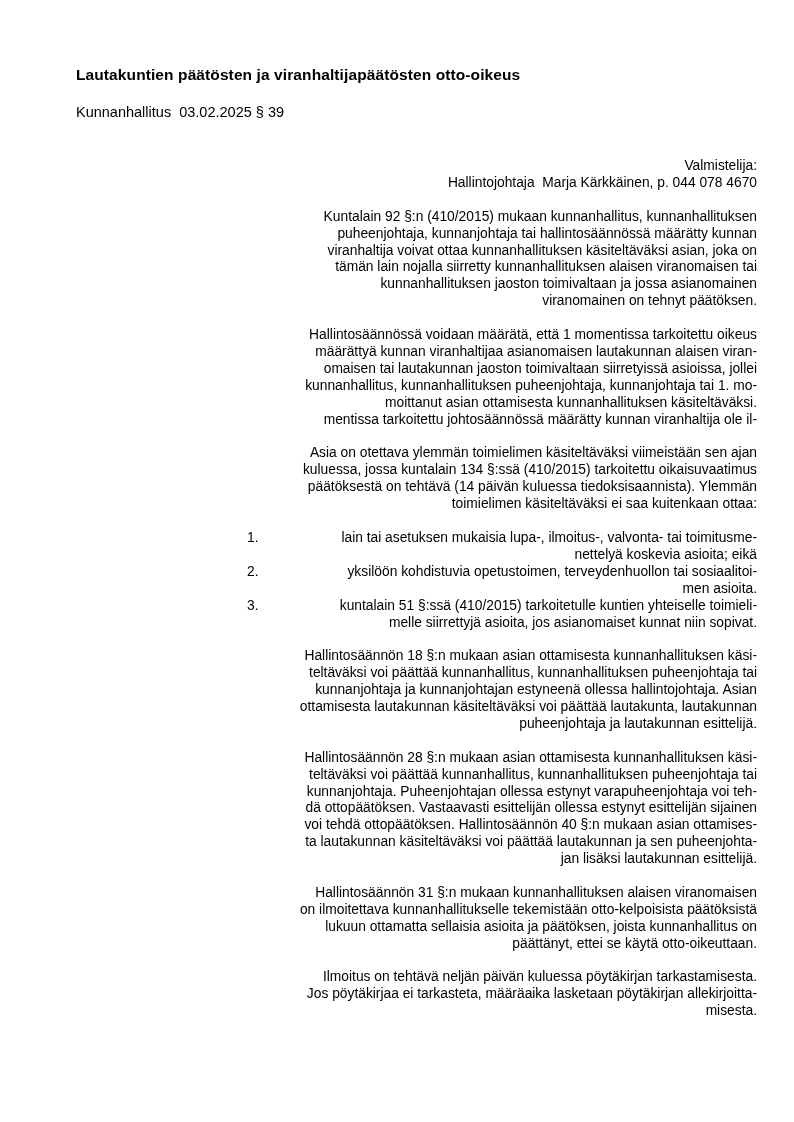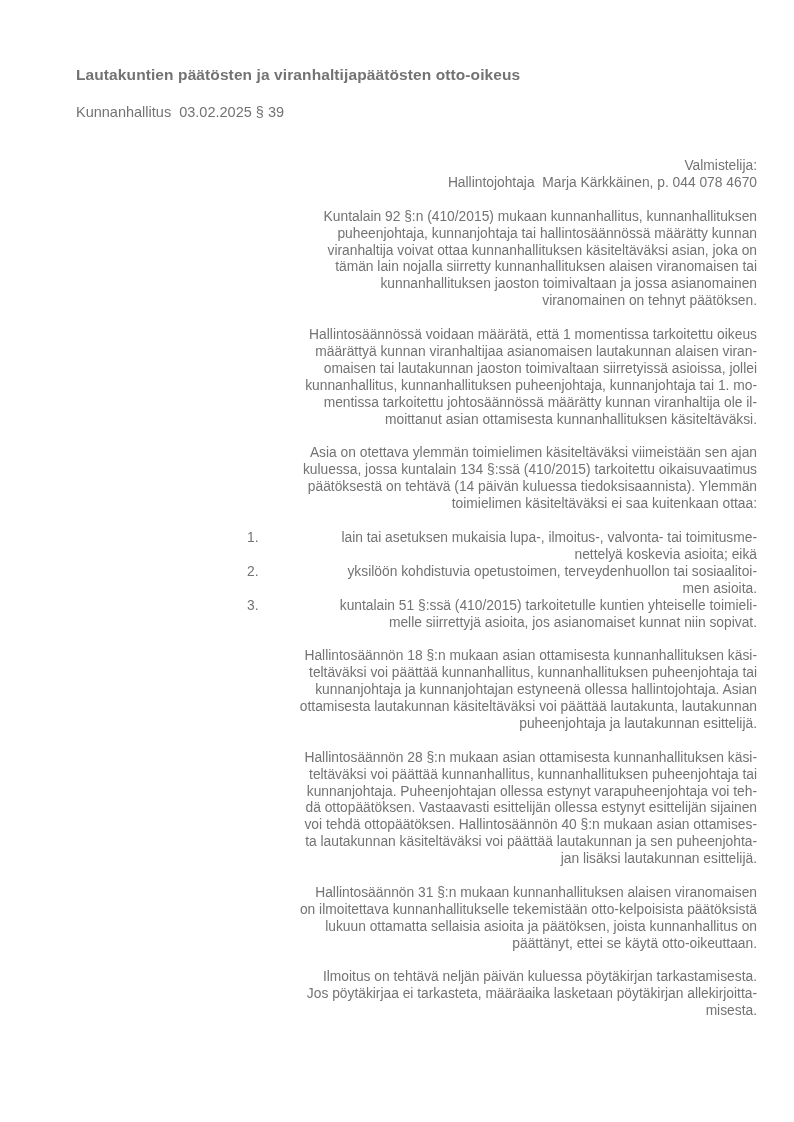--- a/index.html
+++ b/index.html
@@ -6,21 +6,21 @@
     margin: 0;
     padding: 0;
     background: #ffffff;
   }
   .page {
     position: relative;
     width: 794px;
     height: 1122px;
     background: #ffffff;
     font-family: "Liberation Sans", "DejaVu Sans", sans-serif;
-    color: #737373;
+    color: #000000;
     overflow: hidden;
   }
   .doc-title {
     position: absolute;
     left: 76px;
     top: 66px;
     font-size: 15.5px;
     font-weight: bold;
     letter-spacing: 0.1px;
     white-space: pre;
@@ -78,22 +78,22 @@
         <div class="line">viranhaltija voivat ottaa kunnanhallituksen käsiteltäväksi asian, joka on</div>
         <div class="line">tämän lain nojalla siirretty kunnanhallituksen alaisen viranomaisen tai</div>
         <div class="line">kunnanhallituksen jaoston toimivaltaan ja jossa asianomainen</div>
         <div class="line">viranomainen on tehnyt päätöksen.</div>
       </div>
       <div class="block paragraph">
         <div class="line">Hallintosäännössä voidaan määrätä, että 1 momentissa tarkoitettu oikeus</div>
         <div class="line">määrättyä kunnan viranhaltijaa asianomaisen lautakunnan alaisen viran-</div>
         <div class="line">omaisen tai lautakunnan jaoston toimivaltaan siirretyissä asioissa, jollei</div>
         <div class="line">kunnanhallitus, kunnanhallituksen puheenjohtaja, kunnanjohtaja tai 1. mo-</div>
+        <div class="line">moittanut asian ottamisesta kunnanhallituksen käsiteltäväksi.</div>
         <div class="line">mentissa tarkoitettu johtosäännössä määrätty kunnan viranhaltija ole il-</div>
-        <div class="line">moittanut asian ottamisesta kunnanhallituksen käsiteltäväksi.</div>
       </div>
       <div class="block paragraph no-gap">
         <div class="line">Asia on otettava ylemmän toimielimen käsiteltäväksi viimeistään sen ajan</div>
         <div class="line">kuluessa, jossa kuntalain 134 §:ssä (410/2015) tarkoitettu oikaisuvaatimus</div>
         <div class="line">päätöksestä on tehtävä (14 päivän kuluessa tiedoksisaannista). Ylemmän</div>
         <div class="line">toimielimen käsiteltäväksi ei saa kuitenkaan ottaa:</div>
       </div>
       <div class="block list">
         <div class="list-item">
           <div class="marker">1.</div>

